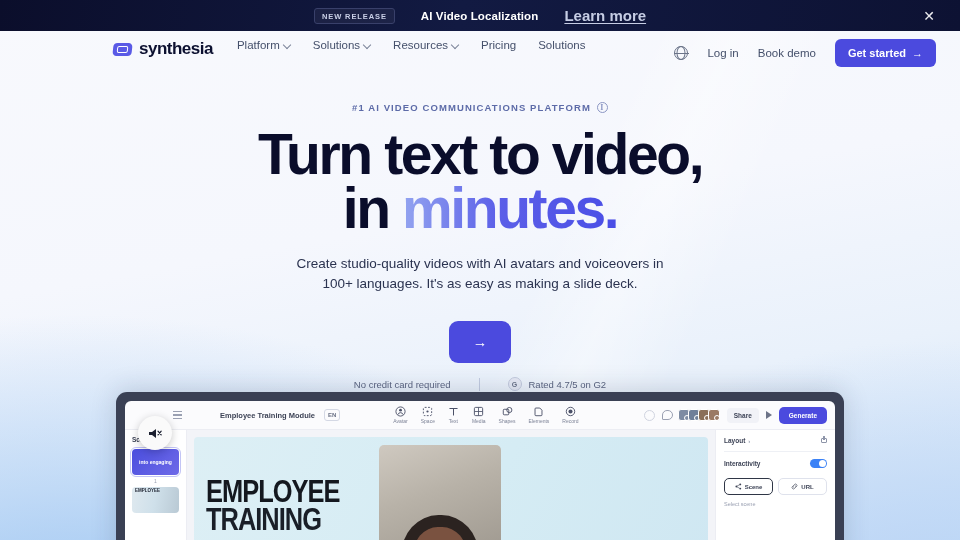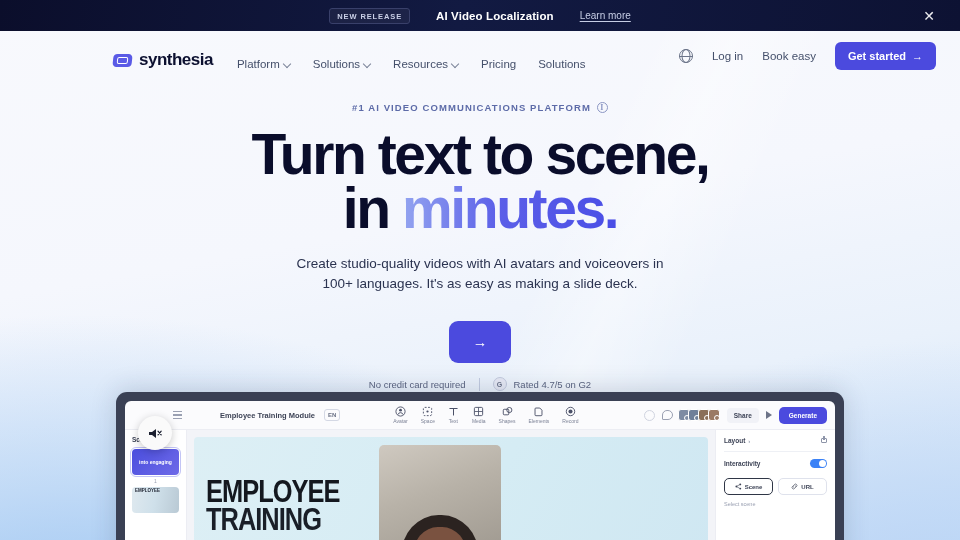--- a/index.html
+++ b/index.html
@@ -33,36 +33,36 @@
     z-index: 6;
   }
   .banner-inner { display: flex; align-items: center; gap: 26px; }
   .badge-new {
     font-size: 7.5px; font-weight: bold; letter-spacing: .9px;
     color: #c9cfe6; border: 1px solid #39406a; border-radius: 3px;
     padding: 3px 7px 2px; background: rgba(255,255,255,.05);
   }
   .banner-text { font-size: 11.5px; color: #fff; font-weight: bold; letter-spacing: .1px; }
   .banner-link {
-    font-size: 10px; color: #c6cde4; text-decoration: underline;
-    text-underline-offset: 2px; cursor: pointer;
+    font-size: 15px; color: #c6cde4; text-decoration: underline;
+    text-underline-offset: 2px; cursor: pointer; font-weight: bold;
   }
   .banner-close {
     position: absolute; right: 23px; top: 50%; transform: translateY(-50%);
     width: 16px; height: 16px; color: #fff; cursor: pointer;
     display: flex; align-items: center; justify-content: center; font-size: 14px;
     line-height: 1; opacity: .92;
   }
 
   
   .nav {
     position: relative; z-index: 5;
     height: 39px;
-    display: flex; align-items: flex-end;
-    padding: 16px 24px 0 113px;
+    display: flex; align-items: flex-start;
+    padding: 8px 24px 0 113px;
   }
   .logo { display: flex; align-items: center; gap: 7px; }
   .logo-mark {
     width: 19px; height: 13px; border-radius: 4px;
     background: #5a5ae6; position: relative;
     transform: skewX(-6deg);
   }
   .logo-mark::after {
     content: ""; position: absolute; inset: 3px 4px;
     border: 1.6px solid #fff; border-radius: 2px;
@@ -133,21 +133,21 @@
   .cta-wrap { margin-top: 27px; }
   .btn-hero-cta {
     background: #4b4ade; color: #fff;
     font-size: 14.5px; font-weight: bold;
     border: none; border-radius: 9px;
     padding: 13px 24px;
     display: inline-flex; align-items: center; gap: 9px; cursor: pointer;
   }
   .trust {
     margin-top: 14px;
-    display: flex; align-items: center; justify-content: center; gap: 13px;
+    display: flex; align-items: center; justify-content: center; gap: 28px;
     font-size: 9.5px; color: #5b6480;
   }
   .trust-divider { width: 1px; height: 13px; background: #c2cbe0; }
   .g2-badge {
     width: 14px; height: 14px; border-radius: 50%;
     background: #e6e9f5; border: 1px solid #c3cade;
     display: inline-flex; align-items: center; justify-content: center;
     font-size: 7px; font-weight: bold; color: #6b7389;
   }
   .trust-item { display: flex; align-items: center; gap: 7px; }
@@ -374,36 +374,36 @@
       <span>Pricing</span>
     </div>
     <div class="nav-link">
       <span>Solutions</span>
     </div>
   </div>
 
   <div class="nav-right">
     <span class="globe-icon"></span>
     <span class="nav-action">Log in</span>
-    <span class="nav-action">Book easy</span>
+    <span class="nav-action">Book demo</span>
     <button class="btn-nav-cta">
       <span>Get started</span>
       <span>→</span>
     </button>
   </div>
 </div>
 
 <div class="hero">
   <div class="eyebrow">
     <span>#1 AI VIDEO COMMUNICATIONS PLATFORM</span>
     <span class="info-icon">i</span>
   </div>
 
   <h1 class="headline">
-    <span>Turn text to scene,</span><br>
+    <span>Turn text to video,</span><br>
     <span>in </span><span class="accent">minutes.</span>
   </h1>
 
   <p class="subhead">
     <span>Create studio-quality videos with AI avatars and voiceovers in</span><br>
     <span>100+ languages. It's as easy as making a slide deck.</span>
   </p>
 
   <div class="cta-wrap">
     <button class="btn-hero-cta">

